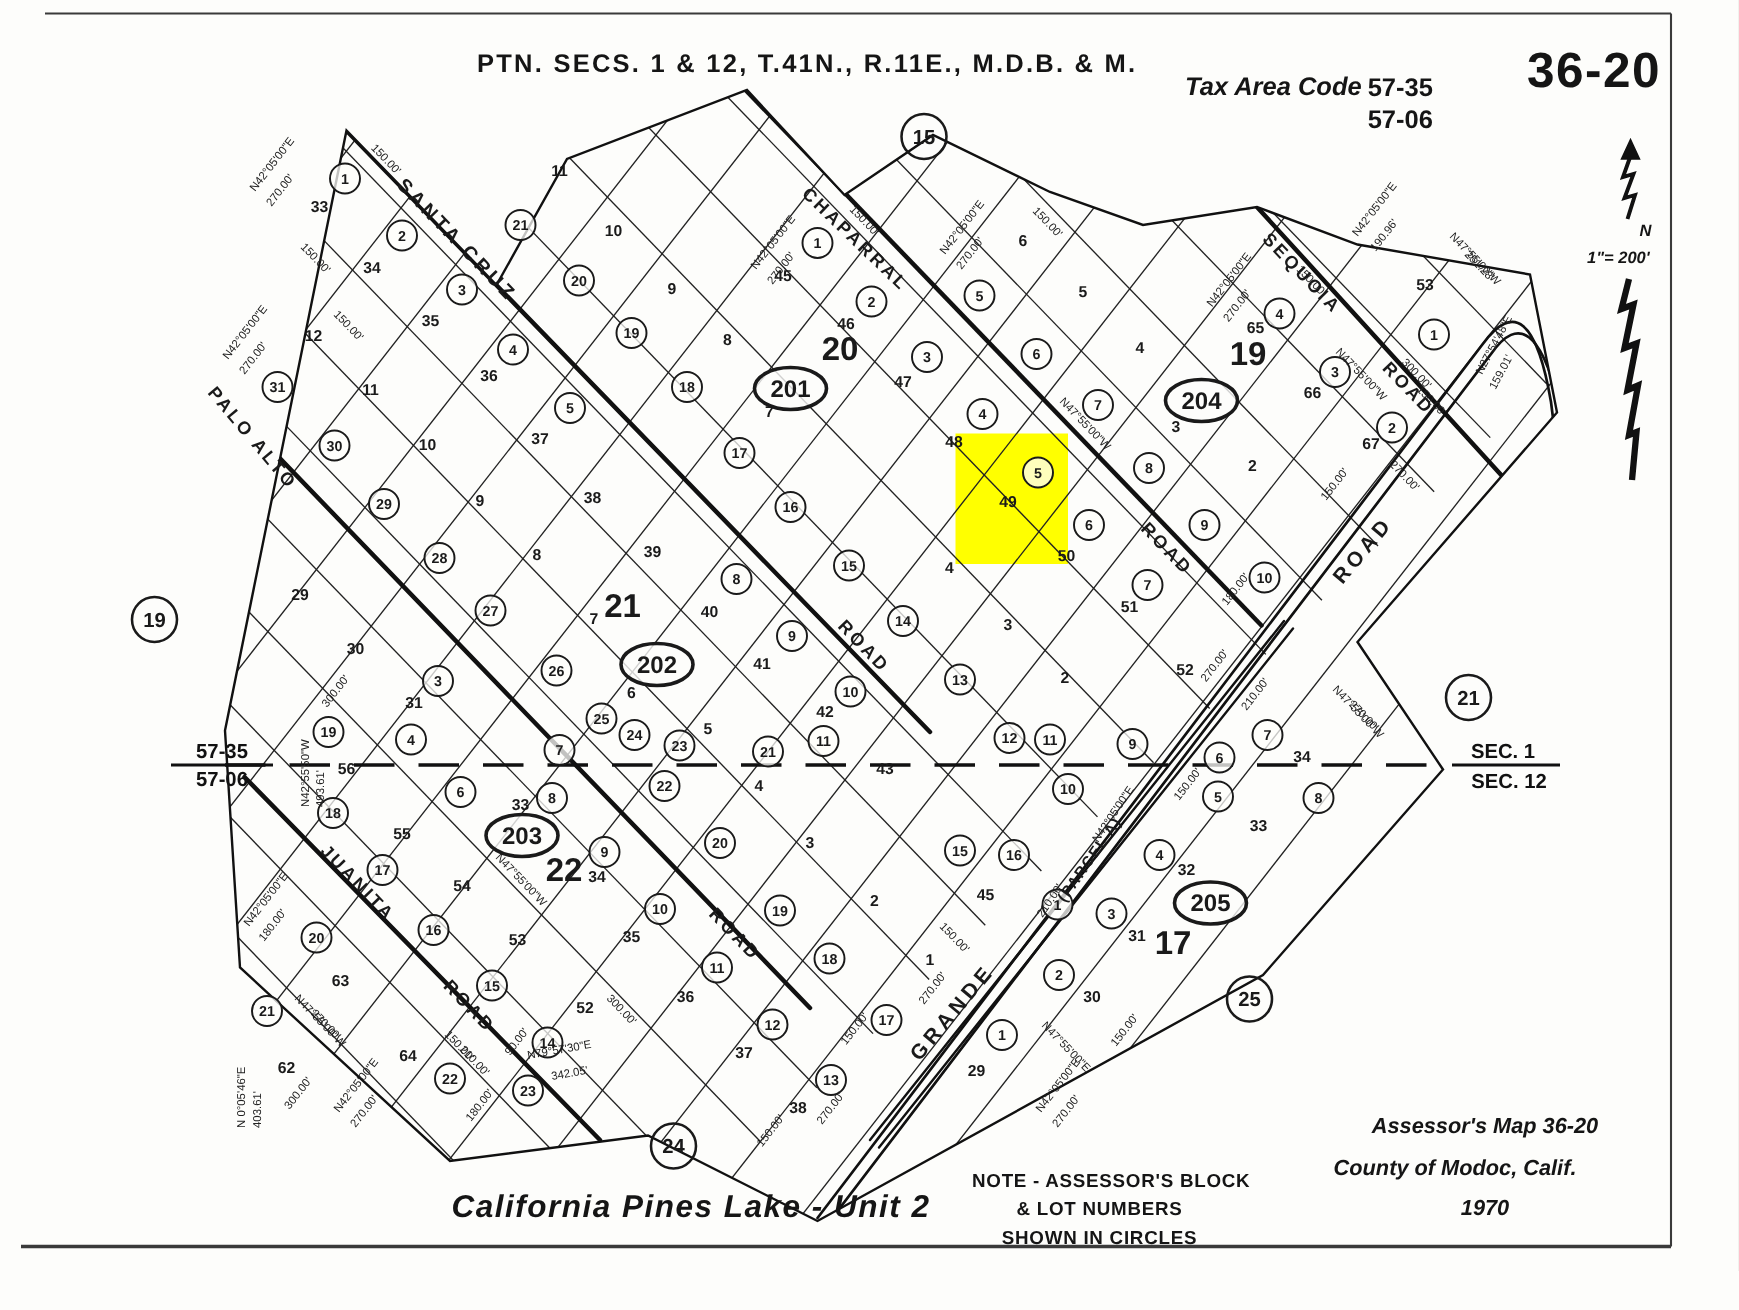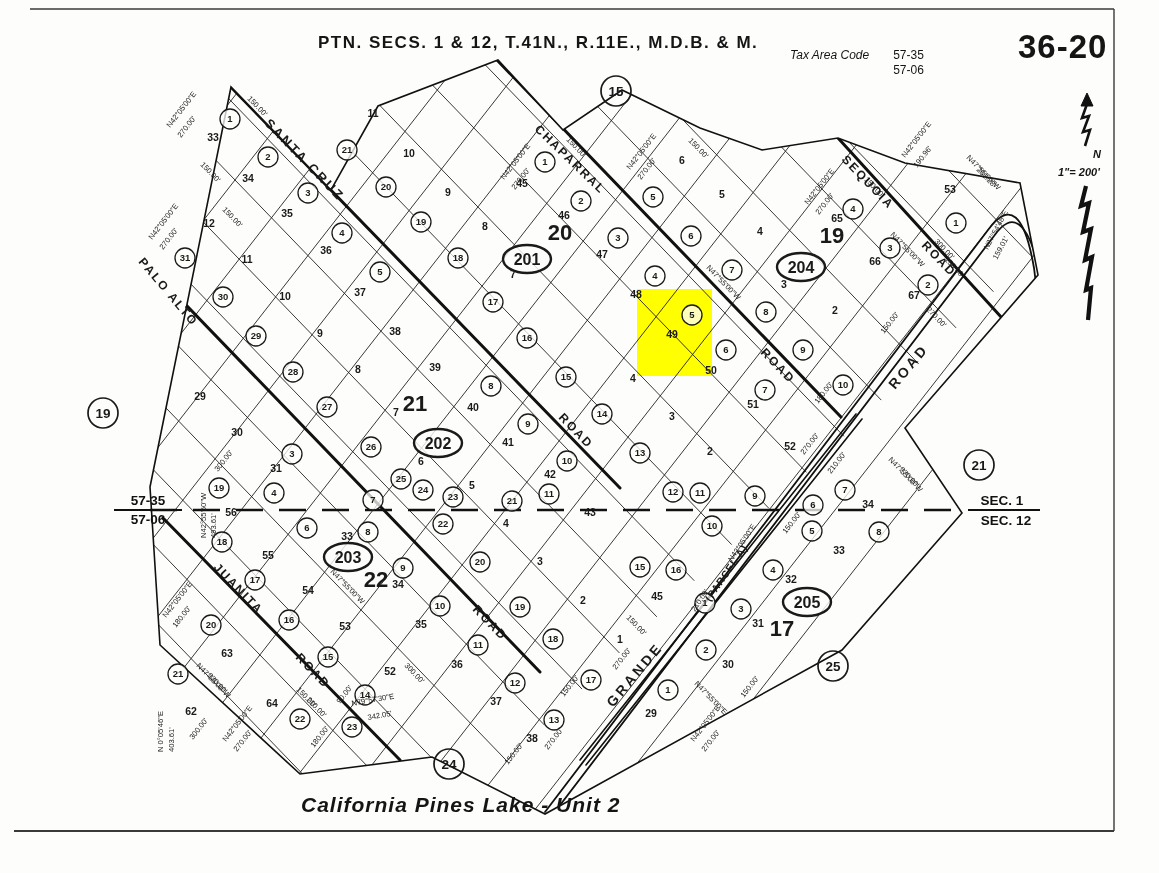--- a/index.html
+++ b/index.html
@@ -1,20 +1,20 @@
 <!DOCTYPE html>
 <html><head>
 <meta charset="utf-8">
 <style>
   html,body{margin:0;padding:0;background:#e8e8e4;}
   #page{position:relative;width:1159px;height:873px;background:#fdfdfb;font-family:"Liberation Sans",sans-serif;color:#151515;overflow:hidden;}
   #map-svg{position:absolute;left:0;top:0;}
   .ov{position:absolute;white-space:nowrap;}
   .title{font-size:17px;font-weight:bold;letter-spacing:1.5px;}
-  .taxwrap{font-size:12px;font-weight:normal;font-style:italic;display:flex;gap:24px;}
+  .taxwrap{font-size:17px;font-weight:bold;font-style:italic;display:flex;gap:4px;}
   .taxcodes{display:flex;flex-direction:column;line-height:1.25;font-style:normal;}
   .mapno{font-size:33px;font-weight:bold;letter-spacing:1px;}
   .subdiv{font-size:21px;font-weight:bold;font-style:italic;letter-spacing:1px;}
   .note{font-size:12.5px;font-weight:bold;text-align:center;line-height:1.5;letter-spacing:.5px;}
   .attrib{font-size:14.5px;font-weight:bold;font-style:italic;text-align:center;line-height:1.9;}
   .attrib div:nth-child(2){margin-left:-40px;}
   .scaletxt{font-size:11px;font-weight:bold;font-style:italic;}
   .northN{font-size:11px;font-weight:bold;font-style:italic;}
 </style>
 </head>
@@ -681,14 +681,24 @@
     </span>
   </div>
 
   <div class="ov mapno" style="left:1018px;top:28px;">36-20</div>
 
   <div class="ov northN" style="left:1093px;top:148px;">N</div>
   <div class="ov scaletxt" style="left:1058px;top:166px;">1"= 200'</div>
 
   <div class="ov subdiv" style="left:301px;top:793px;">California Pines Lake - Unit 2</div>
 
-
+  <div class="ov note" style="left:648px;top:778px;width:170px;">
+    <div>NOTE - ASSESSOR'S BLOCK</div>
+    <div>&amp; LOT NUMBERS</div>
+    <div>SHOWN IN CIRCLES</div>
+  </div>
+
+  <div class="ov attrib" style="left:870px;top:738px;width:240px;">
+    <div>Assessor's Map 36-20</div>
+    <div>County of Modoc, Calif.</div>
+    <div>1970</div>
+  </div>
 </div>
 
 </body></html>

